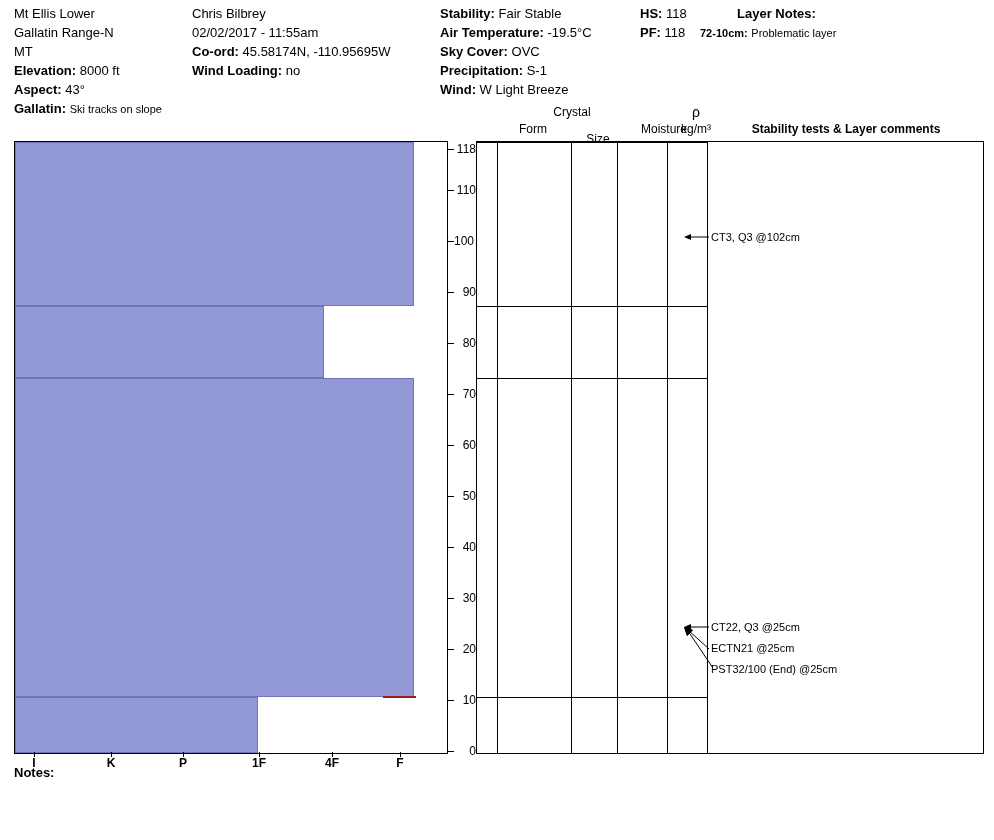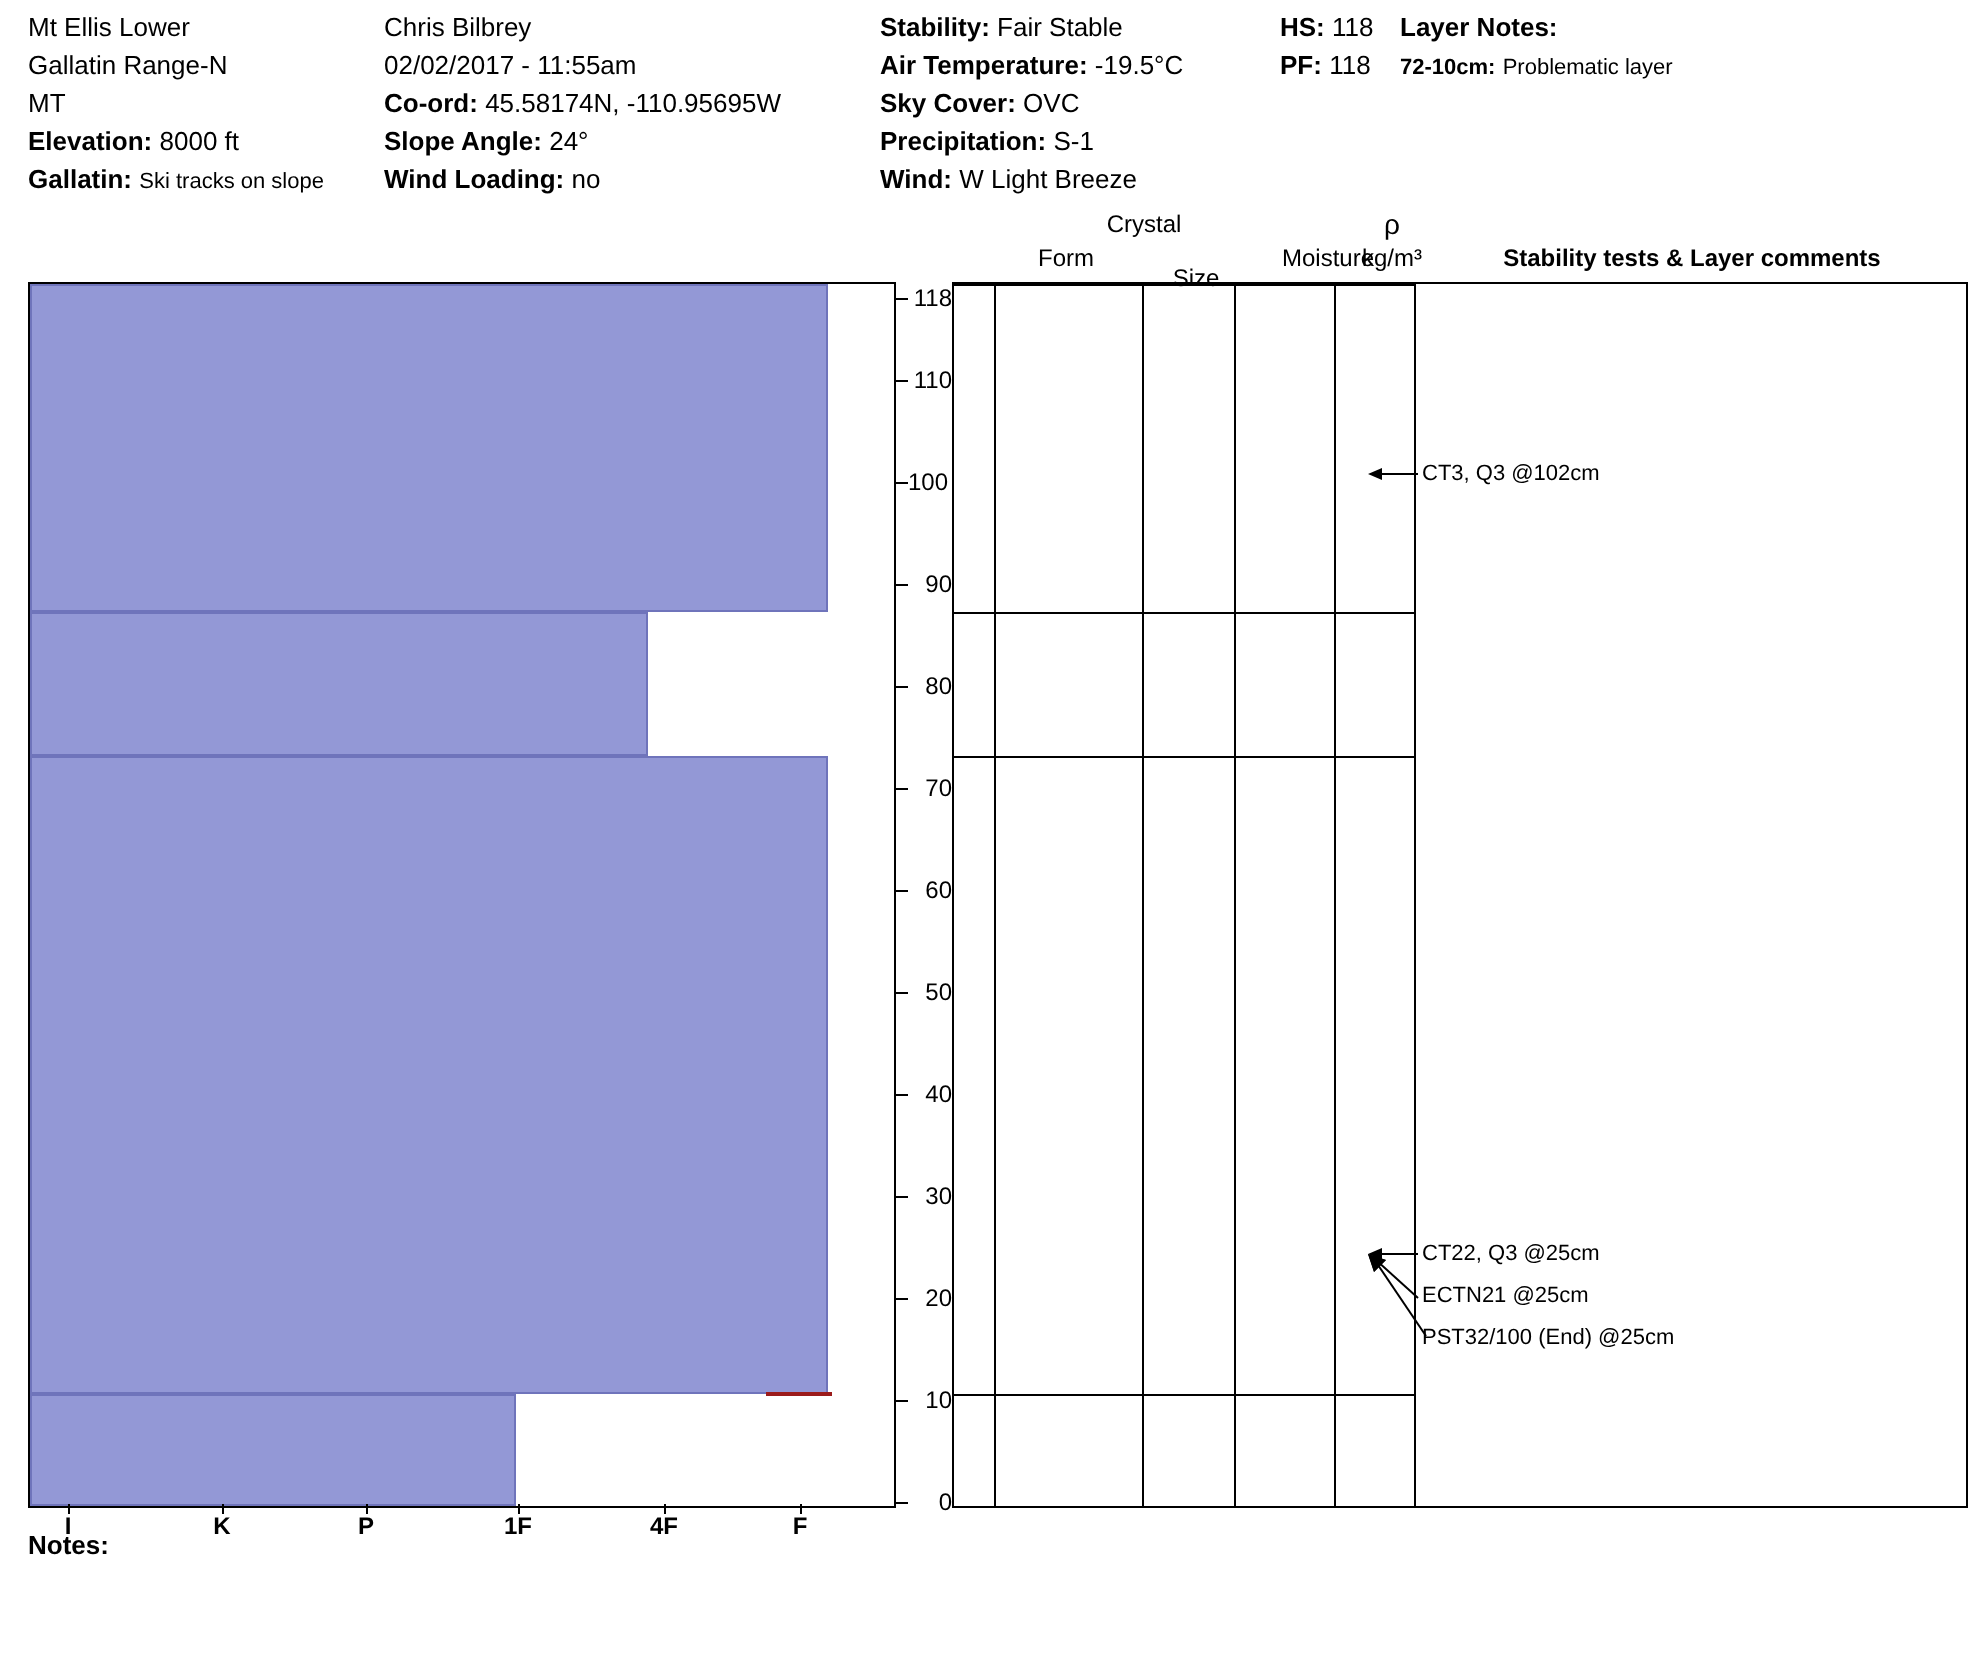--- a/index.html
+++ b/index.html
@@ -194,37 +194,37 @@
 
   <div class="hcol" id="col1">
     <div class="hrow">Mt Ellis Lower</div>
     <div class="hrow">Gallatin Range-N</div>
     <div class="hrow">MT</div>
     <div class="hrow">
       <span class="lbl">Elevation:</span>
       <span class="val">8000 ft</span>
     </div>
     <div class="hrow">
+      <span class="lbl">Aspect:</span>
+      <span class="val">43°</span>
+    </div>
+    <div class="hrow">
       <span class="lbl">Gallatin:</span>
       <span class="val small">Ski tracks on slope</span>
     </div>
   </div>
 
   <div class="hcol" id="col2">
     <div class="hrow">Chris Bilbrey</div>
     <div class="hrow">02/02/2017 - 11:55am</div>
     <div class="hrow">
       <span class="lbl">Co-ord:</span>
       <span class="val">45.58174N, -110.95695W</span>
     </div>
     <div class="hrow">
-      <span class="lbl">Slope Angle:</span>
-      <span class="val">24°</span>
-    </div>
-    <div class="hrow">
       <span class="lbl">Wind Loading:</span>
       <span class="val">no</span>
     </div>
   </div>
 
   <div class="hcol" id="col3">
     <div class="hrow">
       <span class="lbl">Stability:</span>
       <span class="val">Fair Stable</span>
     </div>
@@ -251,21 +251,21 @@
       <span class="lbl">HS:</span>
       <span class="val">118</span>
     </div>
     <div class="hrow">
       <span class="lbl">PF:</span>
       <span class="val">118</span>
     </div>
   </div>
 
   <div class="hcol" id="col5">
-    <div class="hrow" style="font-weight:bold;">Layer Notes:</div>
+    <div class="hrow" style="font-weight:bold;margin-left:37px;">Layer Notes:</div>
     <div class="hrow">
       <span class="small" style="font-weight:bold;">72-10cm:</span>
       <span class="small">Problematic layer</span>
     </div>
   </div>
 </div>
 
 <div id="plot-area">
 
   <div class="htick" style="top:35px;"></div>

